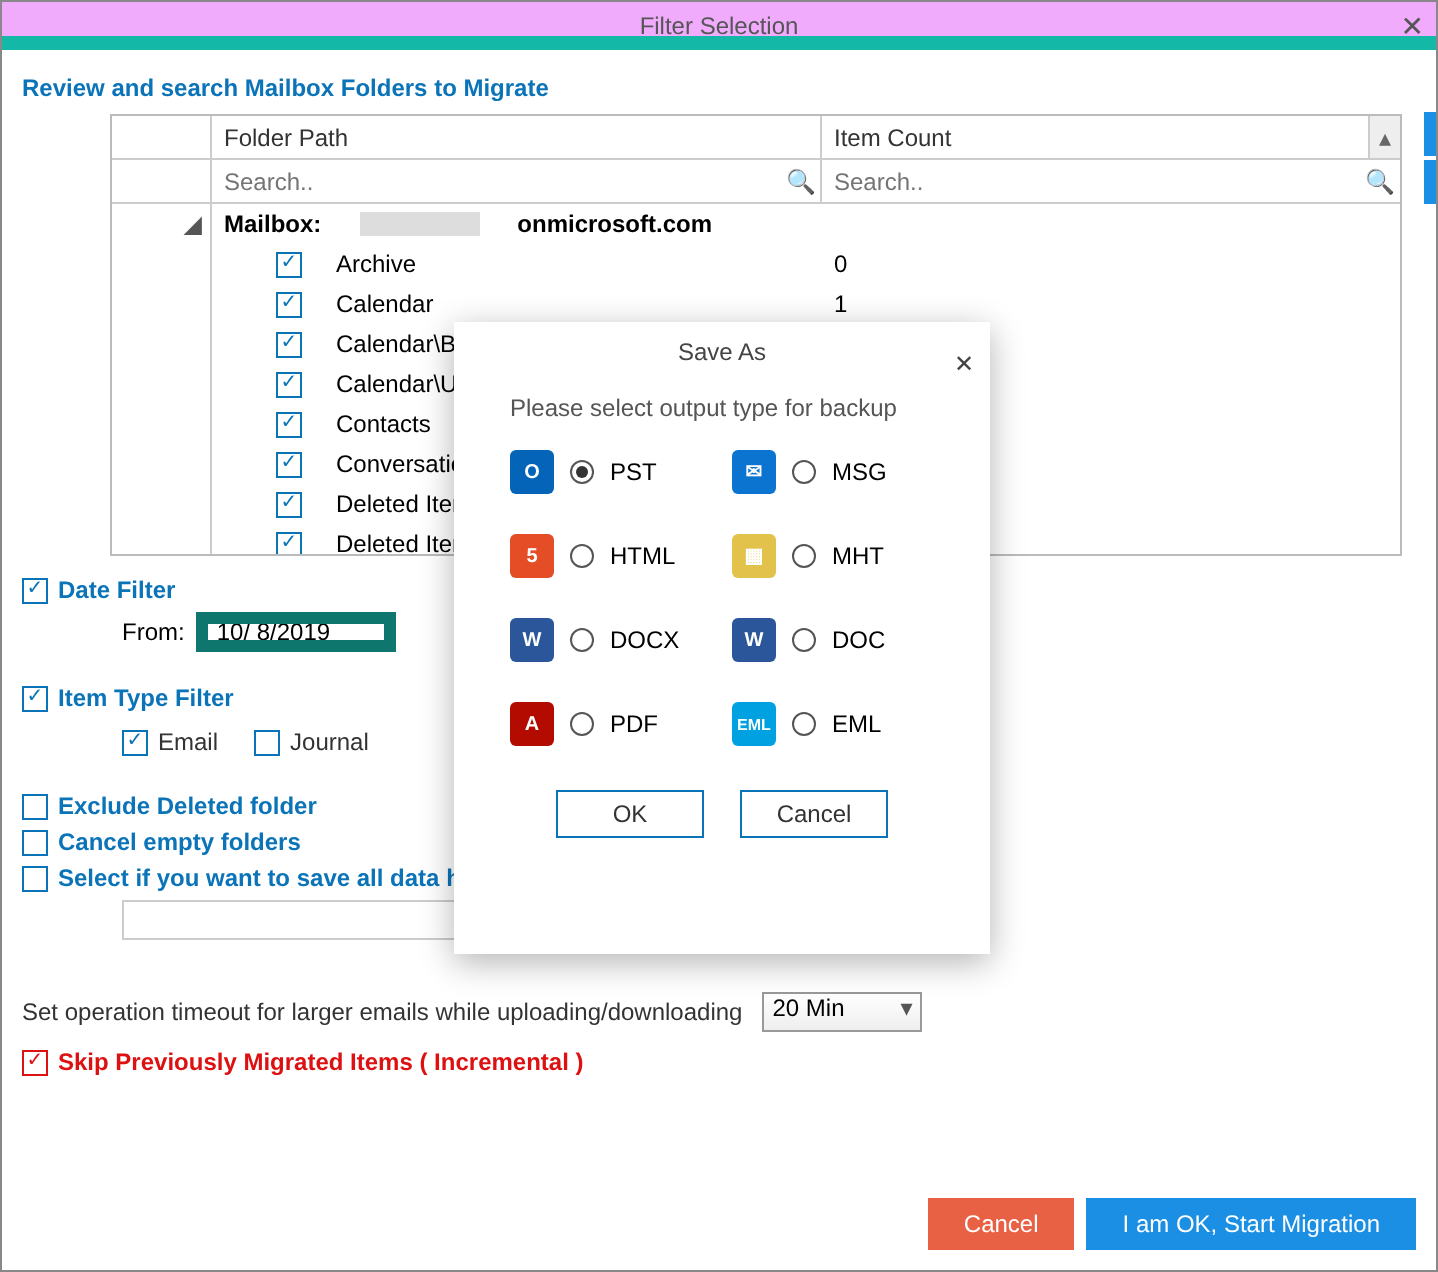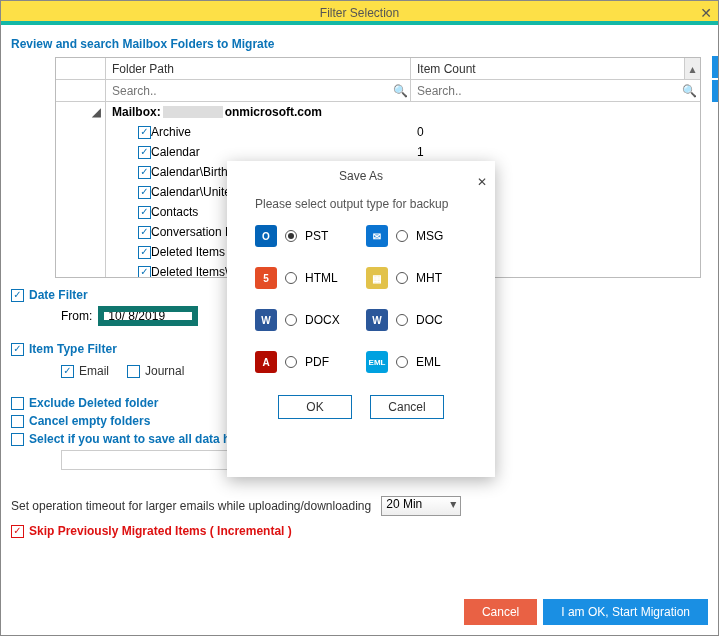--- a/index.html
+++ b/index.html
@@ -1,38 +1,38 @@
 <!DOCTYPE html>
 <html><head>
 <meta charset="utf-8">
 <style>
 * { box-sizing: border-box; margin: 0; padding: 0; font-family: "Segoe UI", Tahoma, sans-serif; font-size: 12px; }
 body { background: #fff; width: 719px; height: 636px; border: 1px solid #888; position: relative; }
-.titlebar { height: 24px; background: #fde047; border-bottom: 4px solid #14b8a6; text-align: center; line-height: 24px; color: #555; position: relative; }
+.titlebar { height: 24px; background: #f0abfc; border-bottom: 7px solid #14b8a6; text-align: center; line-height: 24px; color: #555; position: relative; }
 .close-x { position: absolute; right: 6px; top: 0; font-size: 14px; color: #555; cursor: default; }
 .content { padding: 8px 10px; }
 .section-title { color: #0b74b8; font-weight: bold; margin: 4px 0 6px 0; }
 
 .grid-wrap { position: relative; margin-left: 44px; }
 .grid { border: 1px solid #bbb; width: 646px; }
 .grid-head { display: flex; height: 22px; border-bottom: 1px solid #ccc; background: #fff; }
 .gh-l { width: 50px; border-right: 1px solid #ccc; }
 .gh-path { flex: 0 0 305px; border-right: 1px solid #ccc; padding-left: 6px; line-height: 22px; color: #333; }
 .gh-count { flex: 1; padding-left: 6px; line-height: 22px; color: #333; }
 .scroll-up { width: 16px; background: #eee; text-align: center; line-height: 22px; color: #666; border-left: 1px solid #ccc; }
 .grid-search { display: flex; height: 22px; border-bottom: 1px solid #ccc; }
 .sl { width: 50px; border-right: 1px solid #ccc; }
 .sinput { border: none; padding-left: 6px; outline: none; color: #888; }
 .s1 { flex: 0 0 285px; }
 .mag { width: 20px; color: #0b74b8; text-align: center; line-height: 22px; border-right: 1px solid #ccc; }
 .s2 { flex: 1; }
 .grid-body { height: 175px; overflow: hidden; }
 .row { display: flex; height: 20px; align-items: center; }
 .rl { width: 50px; border-right: 1px solid #ccc; height: 100%; display:flex; align-items:center; justify-content:flex-end; padding-right:4px; color:#555;}
-.rname { flex: 0 0 305px; padding-left: 6px; display: flex; align-items: center; gap: 0; border-right: 1px solid transparent;}
+.rname { flex: 0 0 305px; padding-left: 6px; display: flex; align-items: center; gap: 17px; border-right: 1px solid transparent;}
 .rcount { flex: 1; padding-left: 6px; }
 .indent1 { padding-left: 32px !important; }
 .cb { width: 13px; height: 13px; border: 1px solid #0b74b8; display: inline-flex; align-items:center; justify-content:center; color:#0b74b8; font-size:10px; line-height:1;}
 .mbrow .rname { font-weight: bold; }
 .redact { display:inline-block; width:60px; height:12px; background:#ddd; vertical-align:middle; margin:0 2px;}
 
 .side-btns { position:absolute; right:-26px; top:-1px; display:flex; flex-direction:column; gap:2px; }
 .sq { width:22px; height:22px; background:#1a8fe3; color:#fff; display:flex; align-items:center; justify-content:center; font-size:12px; }
 
 .checkrow { display:flex; align-items:center; gap:5px; margin: 4px 0; }

